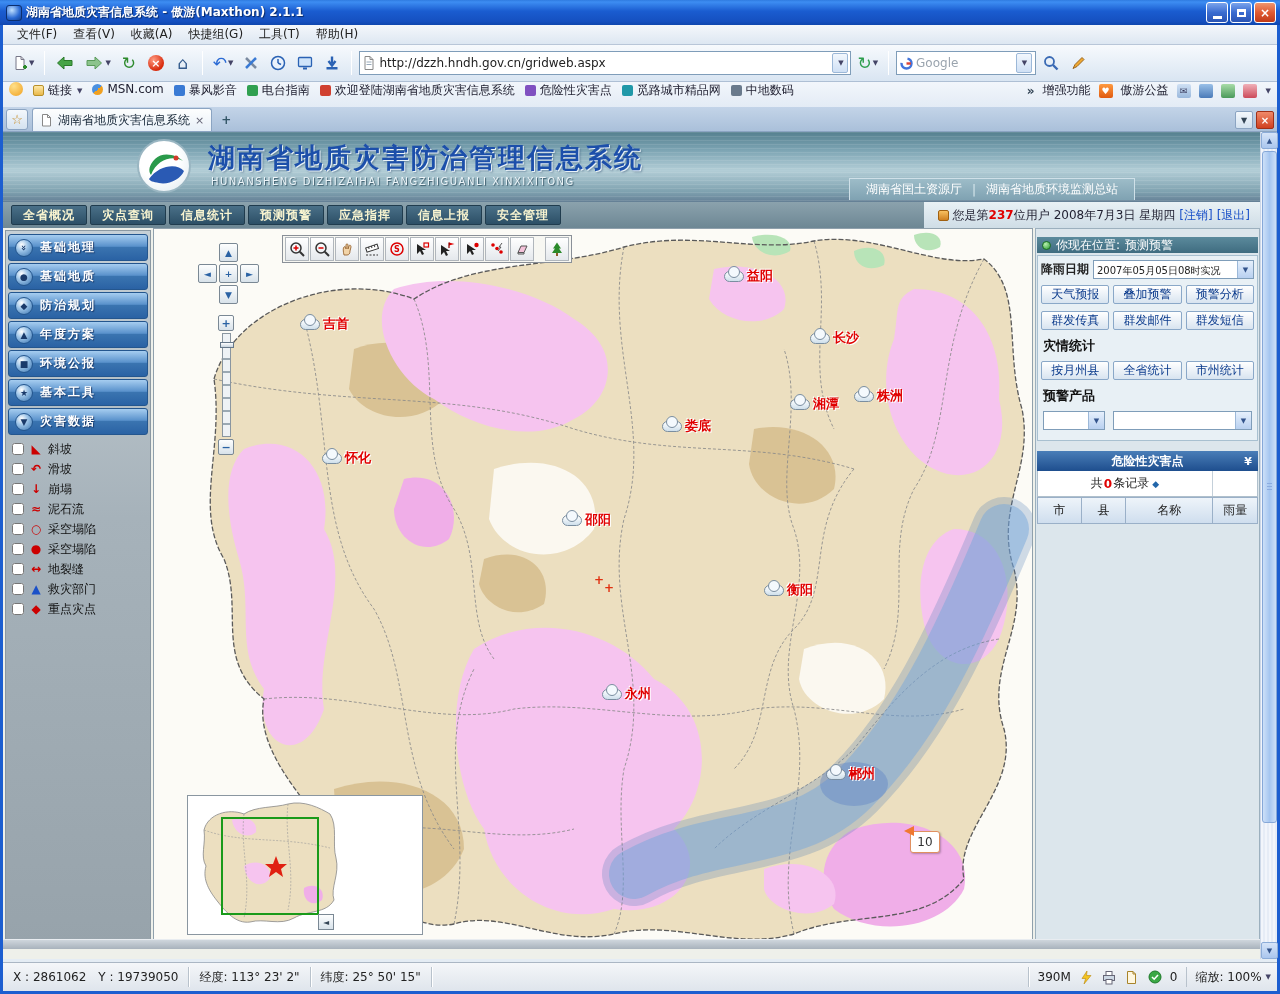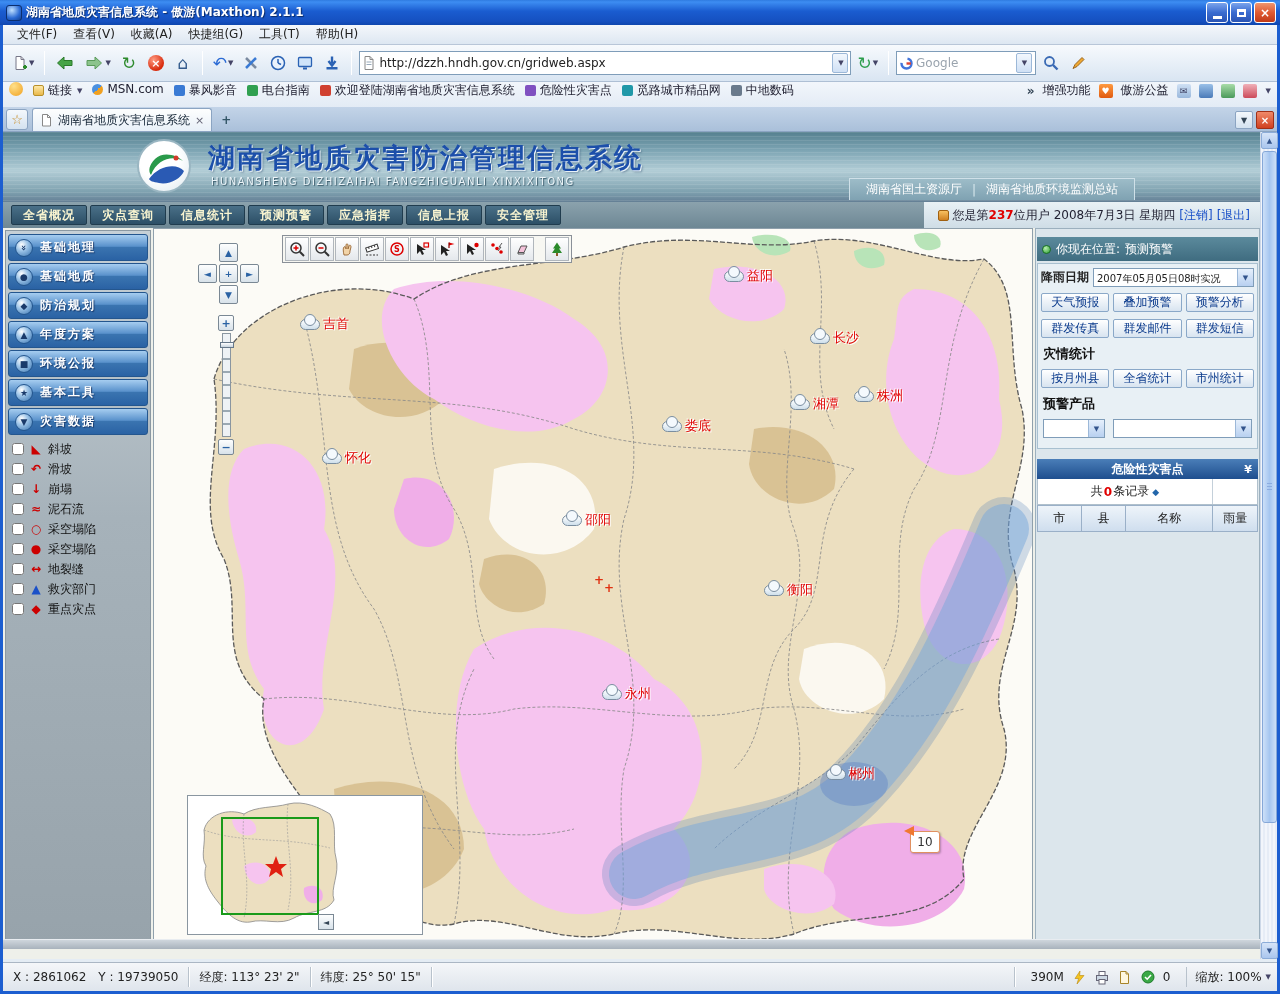--- a/index.html
+++ b/index.html
@@ -164,40 +164,40 @@
   .zoomslider { position:absolute; left:62px; top:86px; width:20px; }
   .zs-btn { width:16px; height:16px; margin:0 auto; border:1px solid #7a8894; border-radius:2px;
     background:linear-gradient(180deg,#fdfefe,#d8e2ea); color:#2a62a4; font-size:11px; font-weight:bold;
     display:flex; align-items:center; justify-content:center; }
   .zs-track { width:9px; height:104px; margin:2px auto; border:1px solid #8a96a0; background:
     repeating-linear-gradient(180deg,#eef2f5 0 11px,#9aa8b2 11px 13px); position:relative; }
   .zs-thumb { position:absolute; left:-3px; top:8px; width:14px; height:6px; background:linear-gradient(180deg,#fff,#c8d4de);
     border:1px solid #66788a; }
 
   .city { position:absolute; display:flex; align-items:center; gap:3px; }
-  .city-label { color:#e00000; font-weight:normal; font-size:13px; text-shadow:1px 1px 0 #fff,-1px -1px 0 #fff; white-space:nowrap; }
+  .city-label { color:#e00000; font-weight:bold; font-size:13px; text-shadow:1px 1px 0 #fff,-1px -1px 0 #fff; white-space:nowrap; }
   .wx { position:relative; width:20px; height:11px; background:linear-gradient(#ffffff,#cfe0ec);
     border:1px solid #7a8ea0; border-radius:7px; flex:0 0 20px; }
   .wx::before { content:""; position:absolute; width:10px; height:10px; left:3px; top:-6px;
     background:#f4f9fd; border:1px solid #7a8ea0; border-radius:50%; }
 
   .mapflag { position:absolute; width:30px; height:22px; background:#fff; border:1px solid #e09060; border-radius:3px;
     font-size:12px; color:#333; text-align:center; line-height:20px; box-shadow:1px 1px 2px rgba(0,0,0,.25); }
   .mapflag::before { content:""; position:absolute; left:-7px; top:-6px;
     border-right:10px solid #f07830; border-top:5px solid transparent; border-bottom:5px solid transparent; }
   .crosshair { position:absolute; color:#e03010; font-size:12px; font-weight:bold; }
 
   .overview { position:absolute; left:33px; top:566px; width:236px; height:140px; background:#fff; border:1px solid #8a96a0; }
   .overview svg { position:absolute; left:4px; top:4px; }
   .ov-btn { position:absolute; left:130px; bottom:4px; width:16px; height:16px; border:1px solid #7a8894;
     background:linear-gradient(180deg,#fdfefe,#d8e2ea); font-size:8px; color:#345; display:flex; align-items:center; justify-content:center; }
 
   
   .rpanel { position:absolute; right:0; top:0; width:225px; bottom:0; background:#dce6ec; border:1px solid #9cb0be; }
-  .loc-bar { margin:8px 1px 0 1px; height:24px; background:linear-gradient(180deg,#5b8a9c,#3f6c80);
+  .loc-bar { margin:8px 1px 0 1px; height:16px; background:linear-gradient(180deg,#5b8a9c,#3f6c80);
     display:flex; align-items:center; gap:5px; padding:0 5px; color:#fff; font-size:12px; }
   .green-dot { width:9px; height:9px; border-radius:50%; background:radial-gradient(circle at 35% 30%,#b8f0b0,#2a9a30); border:1px solid #187020; }
   .rp-box { margin:2px 1px; border:1px solid #a8c0d0; background:#e8f0f5; padding:4px 3px; }
   .rain-row { display:flex; align-items:center; gap:4px; margin-bottom:6px; }
   .rp-label { font-size:12px; font-weight:bold; color:#222; white-space:nowrap; }
   .xpsel { height:19px; background:#fff; border:1px solid #7f9db9; display:flex; align-items:stretch; }
   .xpsel .txt { flex:1; font-size:10px; color:#222; padding:3px 2px 0 3px; white-space:nowrap; overflow:hidden; }
   .xpsel .btn { width:16px; background:linear-gradient(180deg,#e6f0fc,#b8d0f0); border-left:1px solid #9cb8d8;
     display:flex; align-items:center; justify-content:center; font-size:7px; color:#33548c; }
   .btn-row { display:flex; gap:4px; margin-bottom:7px; }
@@ -221,21 +221,21 @@
     font-size:12px; color:#222; display:flex; align-items:center; justify-content:center; }
   .th:first-child { border-left:1px solid #9ab0c8; }
 
   
   .statusbar { position:absolute; left:0; right:0; bottom:0; height:29px;
     background:linear-gradient(180deg,#f4f6f9,#dfe5ec); border-top:1px solid #aab6c4;
     display:flex; align-items:center; font-size:12px; color:#222; }
   .sb-cell { padding:0 10px; display:flex; align-items:center; gap:12px; height:20px; border-right:1px solid #b8c2cc;
     box-shadow:1px 0 0 #fff; white-space:nowrap; }
   .sb-fill { flex:1; height:20px; border-right:1px solid #b8c2cc; box-shadow:1px 0 0 #fff; }
-  .sb-right { display:flex; align-items:center; gap:7px; padding:0 16px; }
+  .sb-right { display:flex; align-items:center; gap:7px; padding:0 9px; }
   .sb-ico { width:16px; height:16px; display:flex; align-items:center; justify-content:center; }
   .zoom-cell { display:flex; align-items:center; gap:3px; padding:0 6px 0 8px; border-left:1px solid #b8c2cc; height:20px; }
 </style>
 </head>
 <body>
 
 <div class="window">
 
   <div class="titlebar">
     <span class="win-ico"></span>

